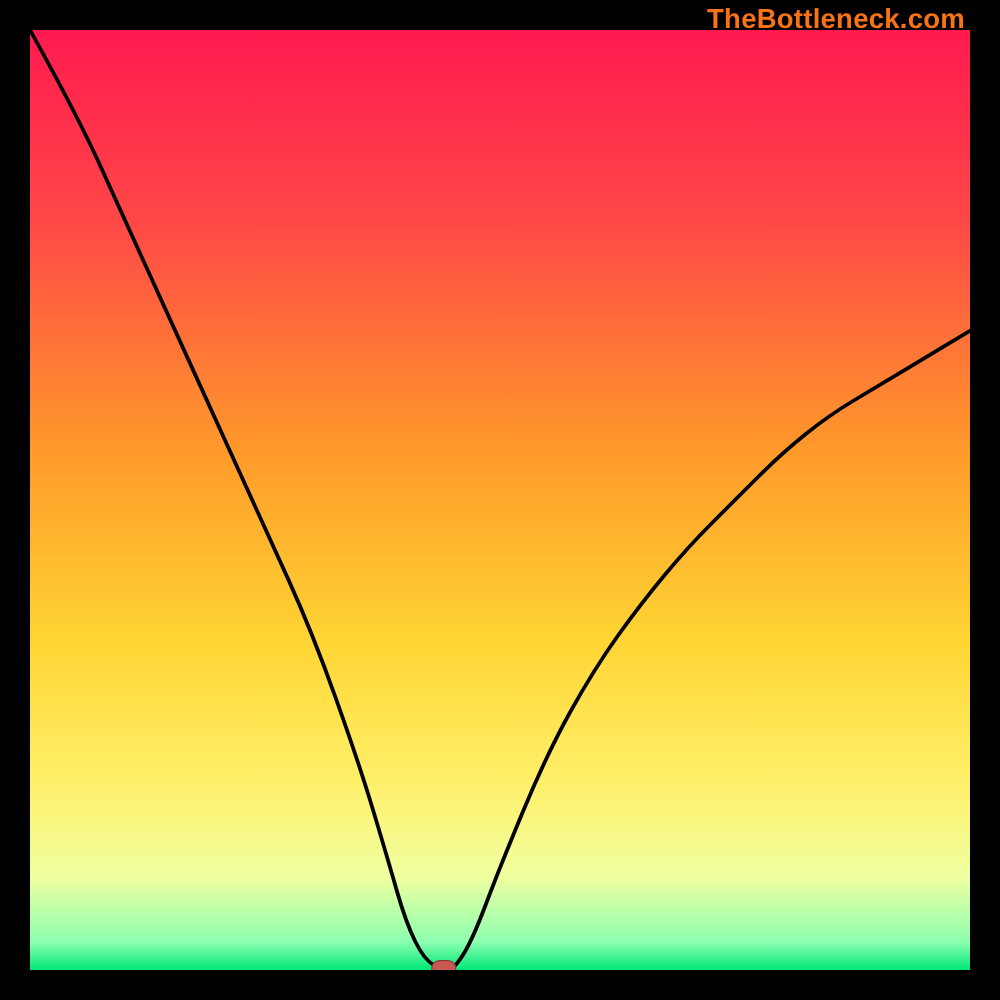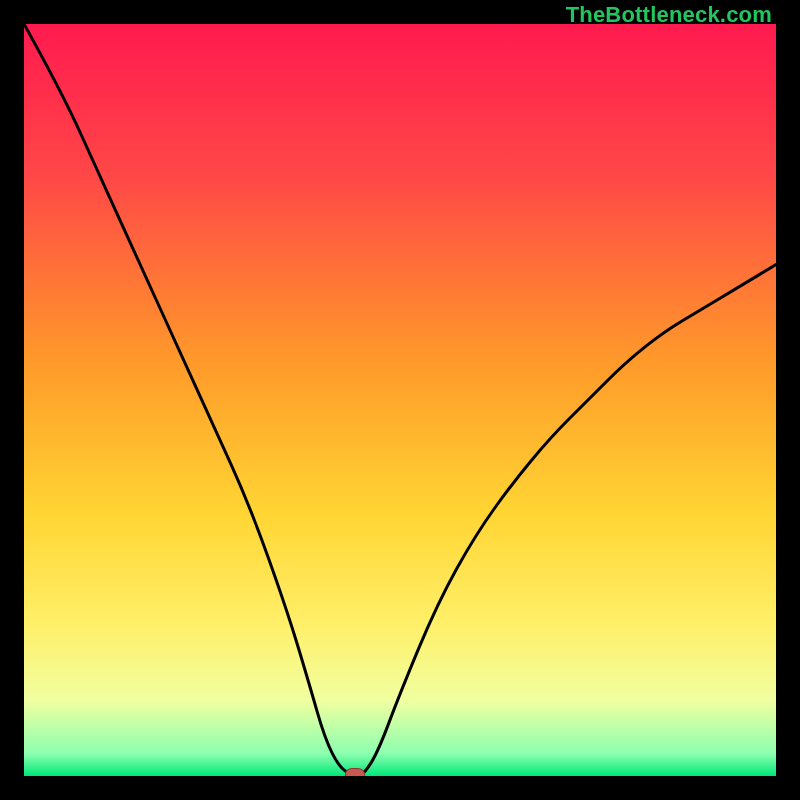--- a/index.html
+++ b/index.html
@@ -31,21 +31,21 @@
     position: absolute;
     left: 0;
     top: 0;
     width: 100%;
     height: 100%;
   }
   .watermark {
     position: absolute;
     top: 2px;
     right: 28px;
-    color: #22c55e;
+    color: #f97316;
     font-size: 22px;
     font-weight: 600;
     letter-spacing: 0.2px;
     font-family: Arial, sans-serif;
   }
   svg.curve {
     position: absolute;
     left: 0;
     top: 0;
     width: 100%;

